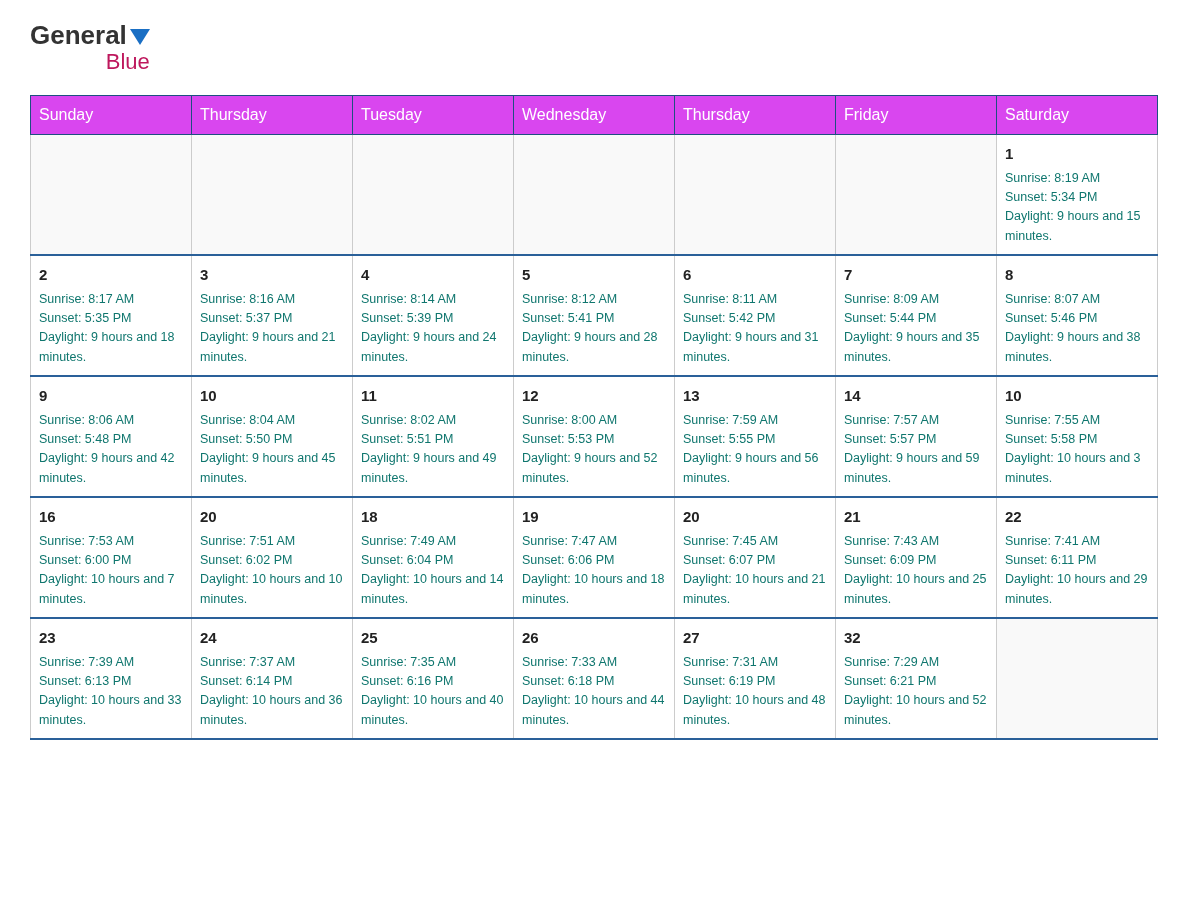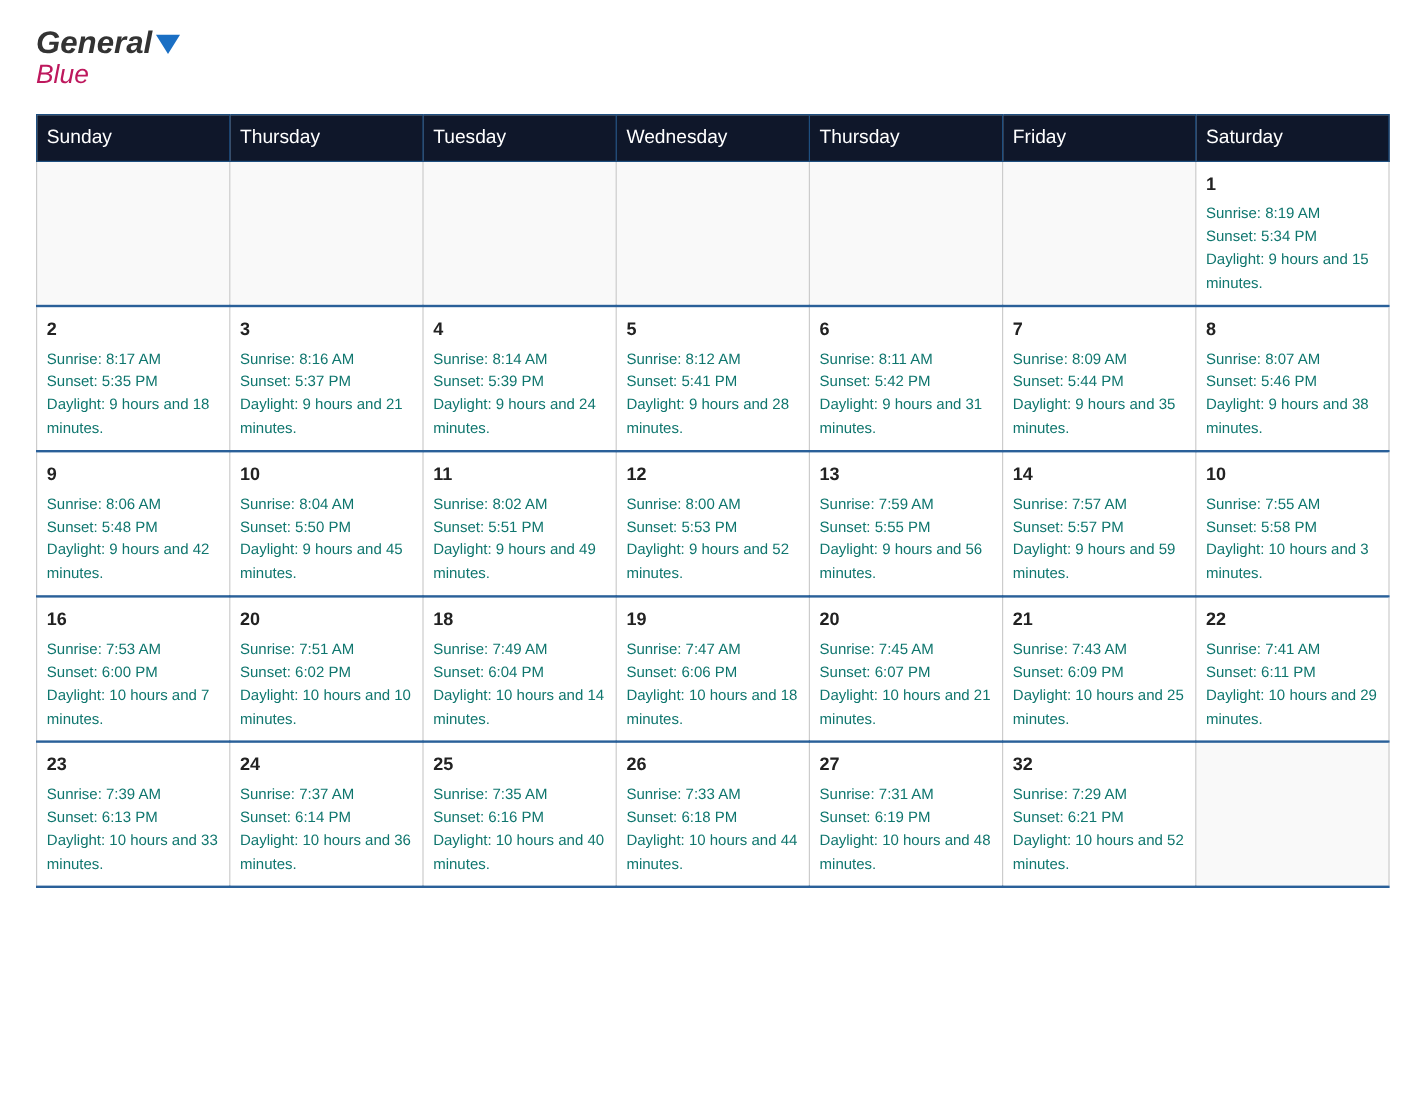--- a/index.html
+++ b/index.html
@@ -13,22 +13,21 @@
     }
     .header {
       display: flex;
       justify-content: space-between;
       align-items: flex-start;
       margin-bottom: 20px;
     }
     .logo {
       display: flex;
       flex-direction: column;
-      align-items: flex-start;
-      font-style: italic;
+      align-items: flex-end;
     }
     .logo-text {
       display: flex;
       align-items: center;
       font-size: 26px;
       font-weight: bold;
       color: #333;
     }
     .logo-arrow {
       width: 0;
@@ -56,21 +55,21 @@
       font-size: 22px;
       color: #555;
       margin-top: 4px;
     }
     .calendar {
       width: 100%;
       border-collapse: collapse;
       border: 1px solid #aaa;
     }
     .calendar thead tr th {
-      background: #0f172a;
+      background: #d946ef;
       color: #fff;
       padding: 10px 8px;
       font-size: 16px;
       font-weight: normal;
       text-align: left;
       border: 1px solid #1e4f80;
     }
     .calendar tbody tr td {
       vertical-align: top;
       padding: 8px;

